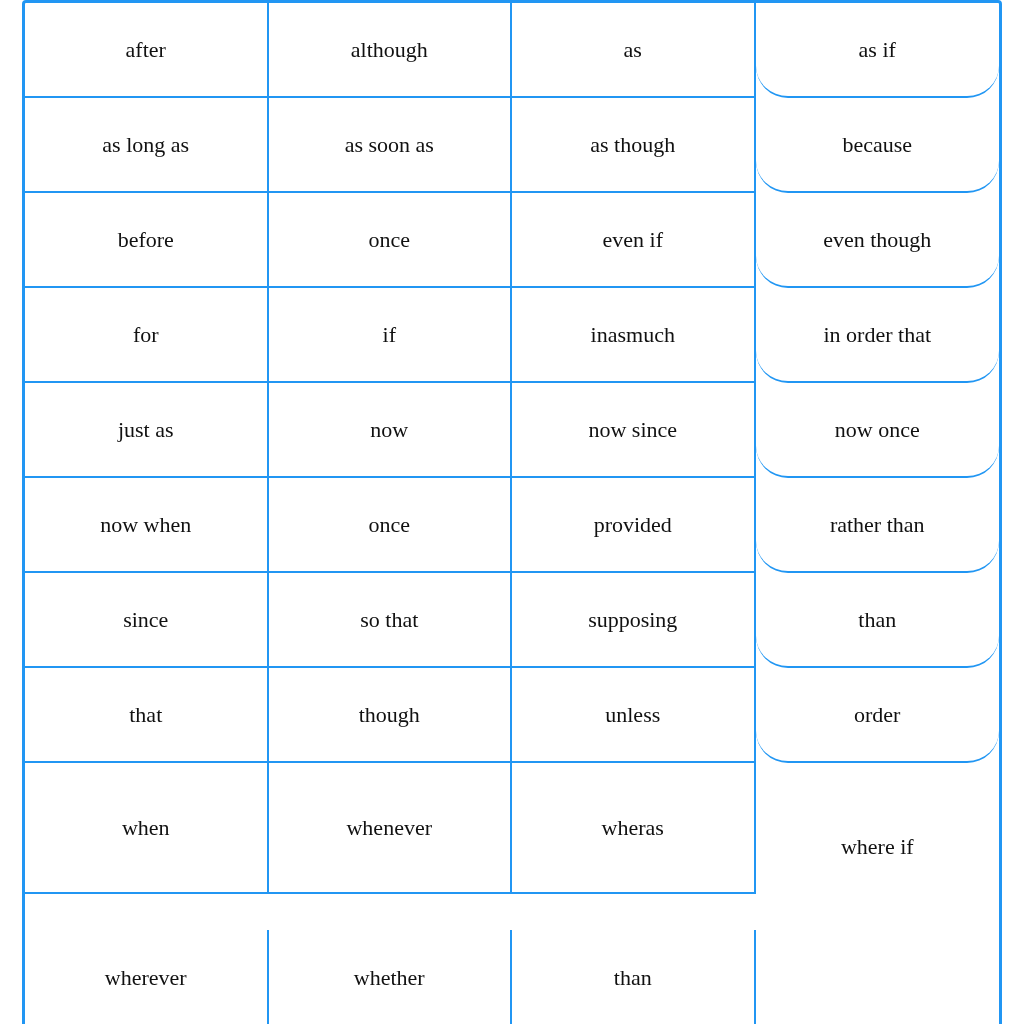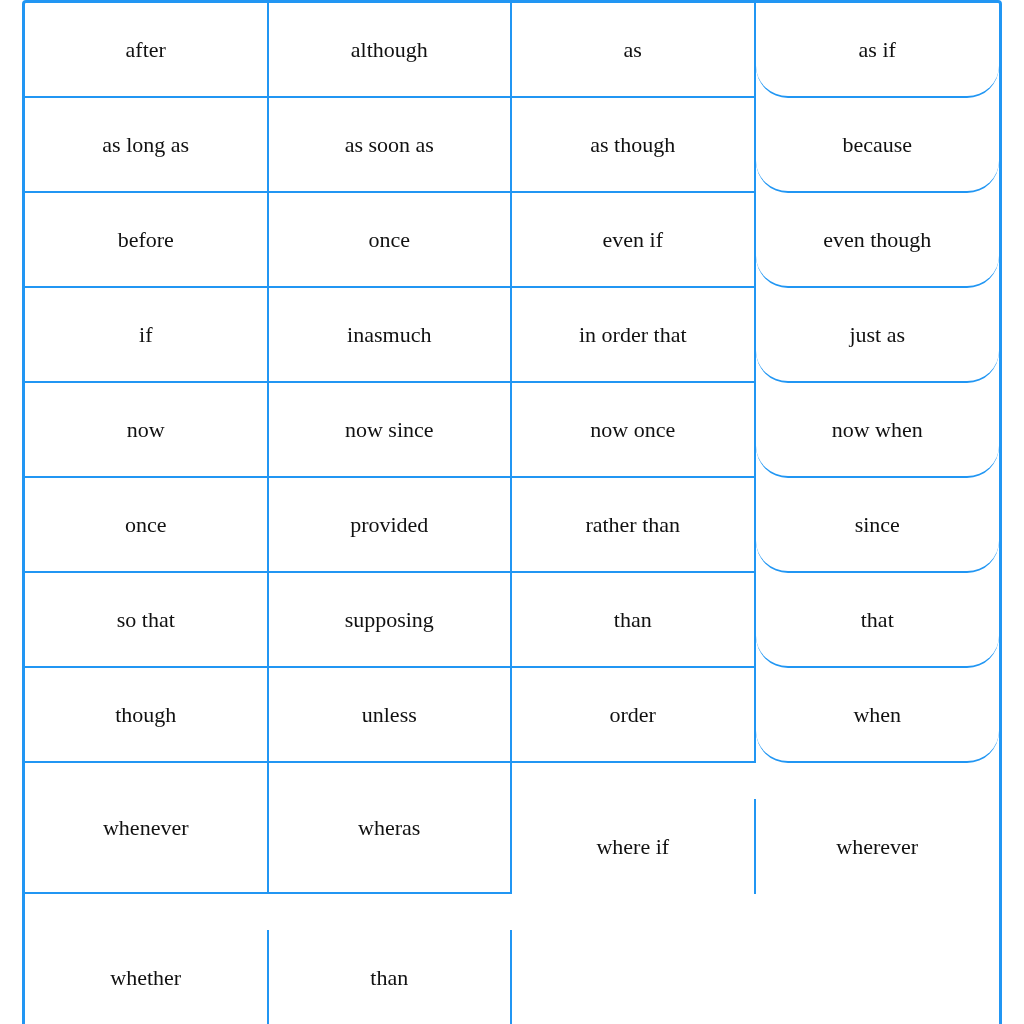--- a/index.html
+++ b/index.html
@@ -65,20 +65,21 @@
       <div class="cell">as</div>
       <div class="cell">as if</div>
       <div class="cell">as long as</div>
       <div class="cell">as soon as</div>
       <div class="cell">as though</div>
       <div class="cell">because</div>
       <div class="cell">before</div>
       <div class="cell">once</div>
       <div class="cell">even if</div>
       <div class="cell">even though</div>
+      <div class="cell">for</div>
       <div class="cell">if</div>
       <div class="cell">inasmuch</div>
       <div class="cell">in order that</div>
       <div class="cell">just as</div>
       <div class="cell">now</div>
       <div class="cell">now since</div>
       <div class="cell">now once</div>
       <div class="cell">now when</div>
       <div class="cell">once</div>
       <div class="cell">provided</div>

